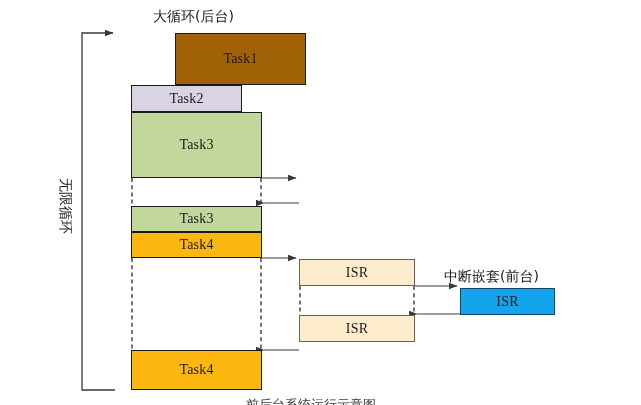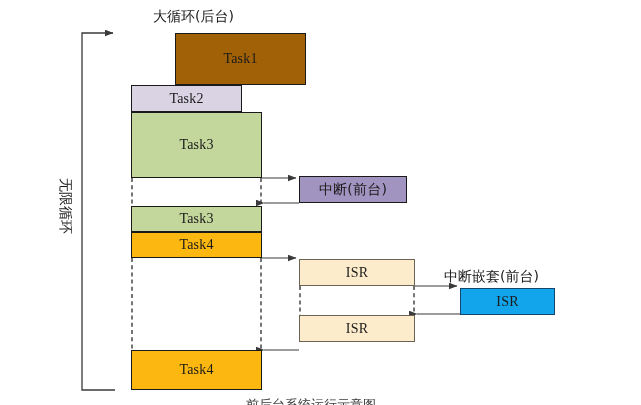--- a/index.html
+++ b/index.html
@@ -132,21 +132,20 @@
   <div class="box" style="left:131px; top:85px; width:111px; height:27px; background:#d9d3e3;">Task2</div>
 
   <div class="box" style="left:131px; top:112px; width:131px; height:66px; background:#c3d69b;">Task3</div>
 
   <div class="box" style="left:131px; top:206px; width:131px; height:26px; background:#c3d69b;">Task3</div>
 
   <div class="box" style="left:131px; top:232px; width:131px; height:26px; background:#fcb711;">Task4</div>
 
   <div class="box" style="left:131px; top:350px; width:131px; height:40px; background:#fcb711;">Task4</div>
 
-  <div class="box label-cn" style="left:299px; top:176px; width:108px; height:27px; background:#a194c0;">中断(前台)</div>
 
   <div class="box cream" style="left:299px; top:259px; width:116px; height:27px; background:#fdeccb;">ISR</div>
 
   <div class="box cream" style="left:299px; top:315px; width:116px; height:27px; background:#fdeccb;">ISR</div>
 
   <div class="box isr-nested" style="left:460px; top:288px; width:95px; height:27px; background:#12a5eb;">ISR</div>
 
 </div>
 
 </body></html>

